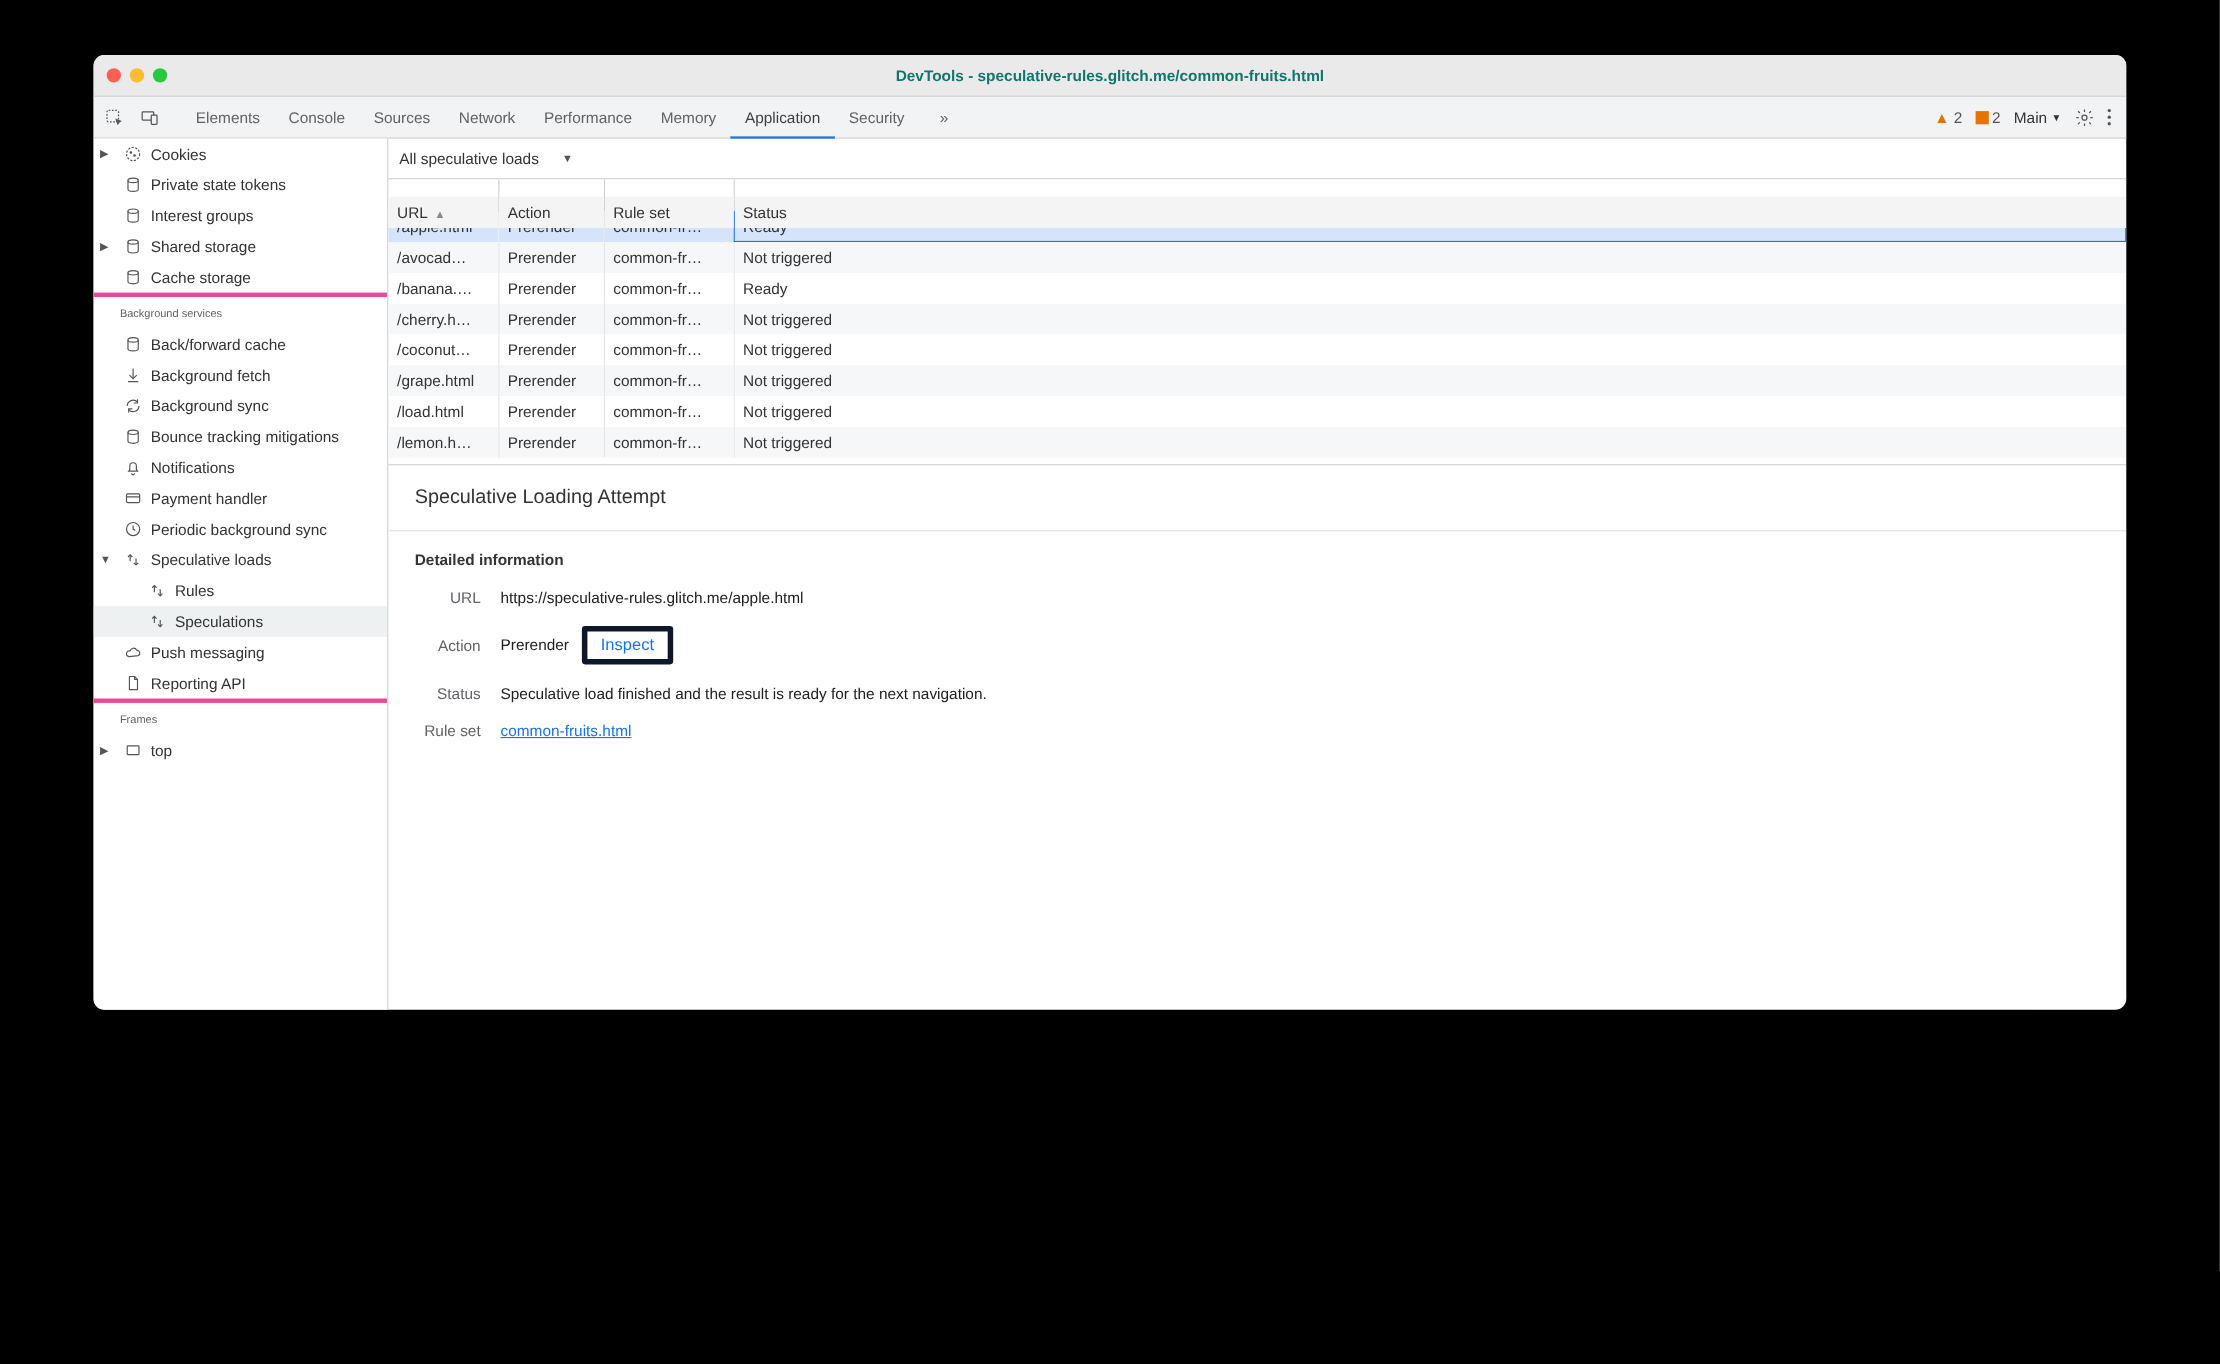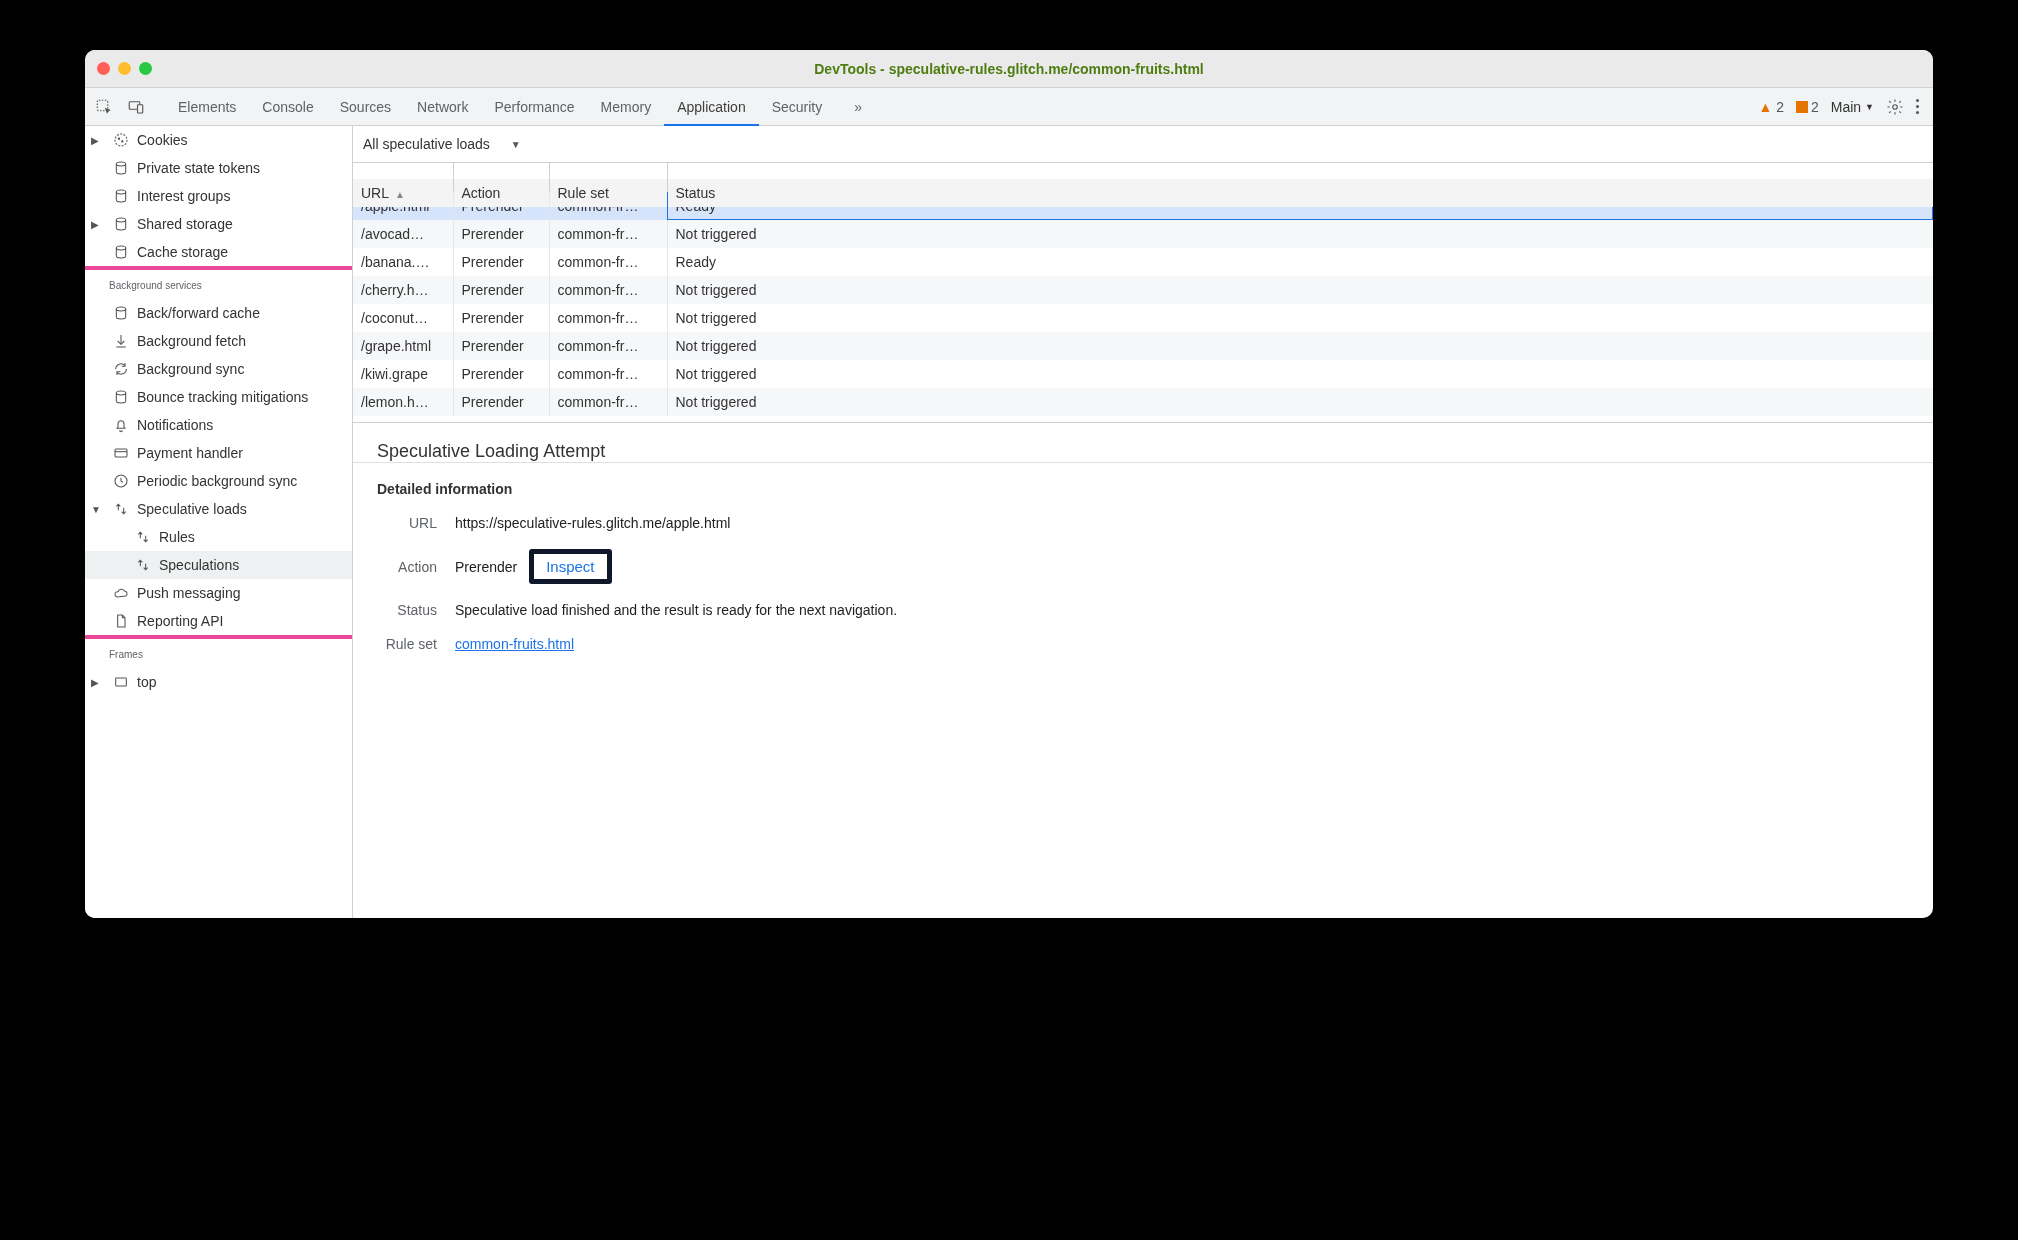--- a/index.html
+++ b/index.html
@@ -26,21 +26,21 @@
     display: flex; align-items: center;
     padding: 0 12px;
     position: relative;
   }
   .traffic { display: flex; gap: 8px; }
   .tl { width: 13px; height: 13px; border-radius: 50%; }
   .tl.r { background:#ff5f57;} .tl.y{background:#febc2e;} .tl.g{background:#28c840;}
   .titlebar .title {
     position: absolute; left:0; right:0;
     text-align: center;
-    font-size: 14px; font-weight: 600; color:#4d7c0f;
+    font-size: 14px; font-weight: 600; color:#0f766e;
     pointer-events: none;
   }
   
   .tabsbar {
     height: 38px;
     background: #f1f3f4;
     border-bottom: 1px solid #d0d0d0;
     display: flex; align-items: center;
     padding: 0 10px;
     gap: 6px;
@@ -127,21 +127,21 @@
   tbody tr.selected{ background:#d6e4fb !important;}
   tbody tr.selected td:last-child{ outline:1.5px solid #1a73e8; outline-offset:-1px;}
   .sort-arrow{ font-size:10px; color:#888; margin-left:6px;}
   
   .details{
     border-top:1px solid #d0d0d0;
     padding: 18px 24px 20px;
     overflow:auto;
     flex:1;
   }
-  .details h2{ font-size:18px; font-weight:400; }
+  .details h2{ font-size:18px; font-weight:400; margin-bottom:20px;}
   .details h4{ font-size:14px; font-weight:700; margin:0 0 18px 0;}
   .kv{ display:flex; gap:18px; margin-bottom:18px; font-size:14px; align-items:center;}
   .kv .k{ width:60px; color:#5f6368; text-align:right;}
   .kv .v{ color:#202124;}
   .linkbtn{
     border:5px solid #0f172a;
     color:#1a73e8;
     padding:4px 12px;
     border-radius:3px;
     background:#fff;
@@ -414,21 +414,21 @@
                 <td>common-fr…</td>
                 <td>Not triggered</td>
               </tr>
               <tr>
                 <td>/grape.html</td>
                 <td>Prerender</td>
                 <td>common-fr…</td>
                 <td>Not triggered</td>
               </tr>
               <tr>
-                <td>/kiwi.grape</td>
+                <td>/load.html</td>
                 <td>Prerender</td>
                 <td>common-fr…</td>
                 <td>Not triggered</td>
               </tr>
               <tr>
                 <td>/lemon.h…</td>
                 <td>Prerender</td>
                 <td>common-fr…</td>
                 <td>Not triggered</td>
               </tr>

